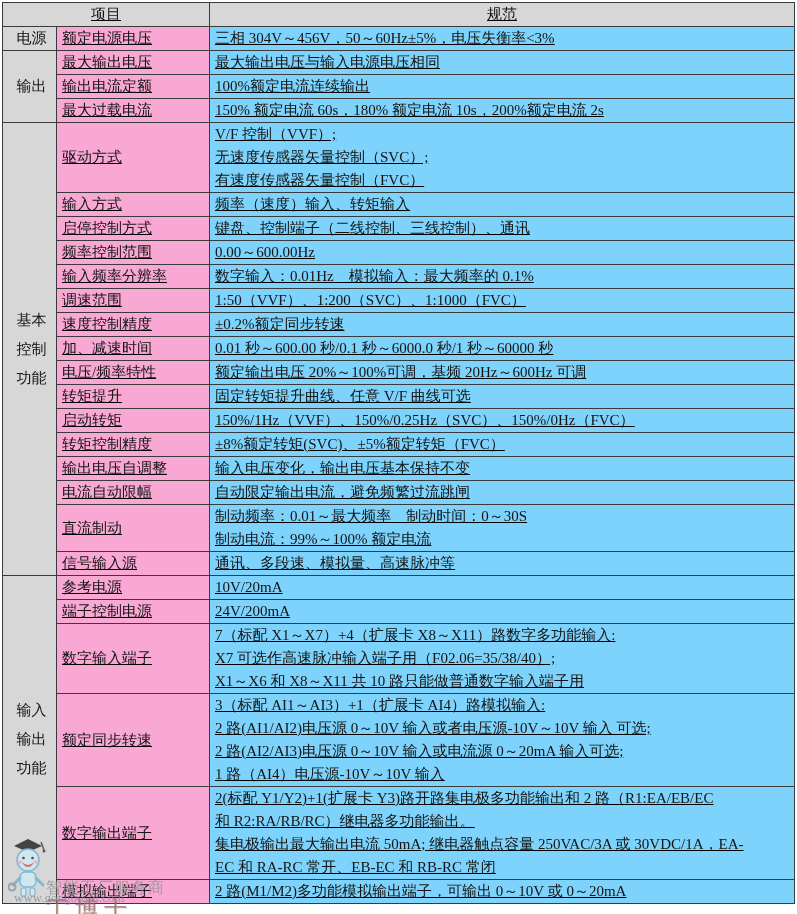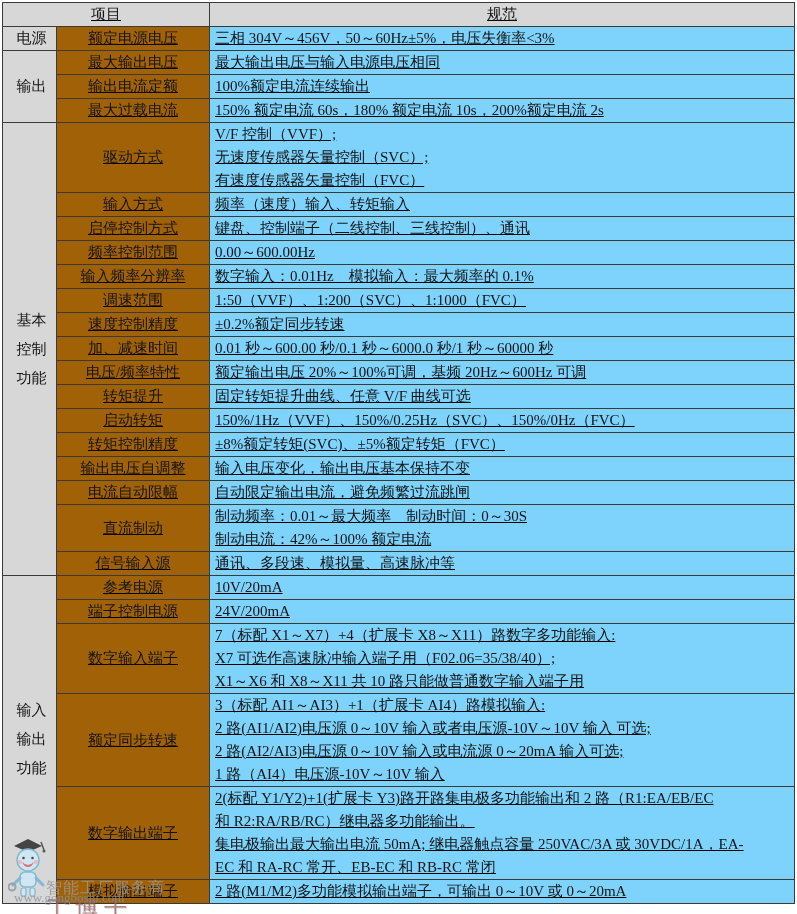--- a/index.html
+++ b/index.html
@@ -41,25 +41,24 @@
   }
   td.cat span {
     display: inline-block;
     width: 34px;
     word-break: break-all;
     text-align: right;
   }
   td.cat span.cat-sm { line-height: 23px; }
   td.cat span.cat-lg { line-height: 29px; }
   td.item {
-    background: #a16207;
+    background: #f9a8d4;
     height: 23px;
     line-height: 23px;
     white-space: nowrap;
-    text-align: center;
   }
   td.spec { background: #7dd3fc; }
   .line {
     height: 23px;
     line-height: 23px;
     white-space: nowrap;
   }
 
   
   .watermark {
@@ -220,21 +219,21 @@
   <tr>
     <td class="item">电流自动限幅</td>
     <td class="spec">
             <div class="line">自动限定输出电流，避免频繁过流跳闸</div>
           </td>
   </tr>
   <tr>
     <td class="item">直流制动</td>
     <td class="spec">
       <div class="line">制动频率：0.01～最大频率　制动时间：0～30S</div>
-      <div class="line">制动电流：42%～100% 额定电流</div>
+      <div class="line">制动电流：99%～100% 额定电流</div>
     </td>
   </tr>
   <tr>
     <td class="item">信号输入源</td>
     <td class="spec">
             <div class="line">通讯、多段速、模拟量、高速脉冲等</div>
           </td>
   </tr>
 
   <tr>

